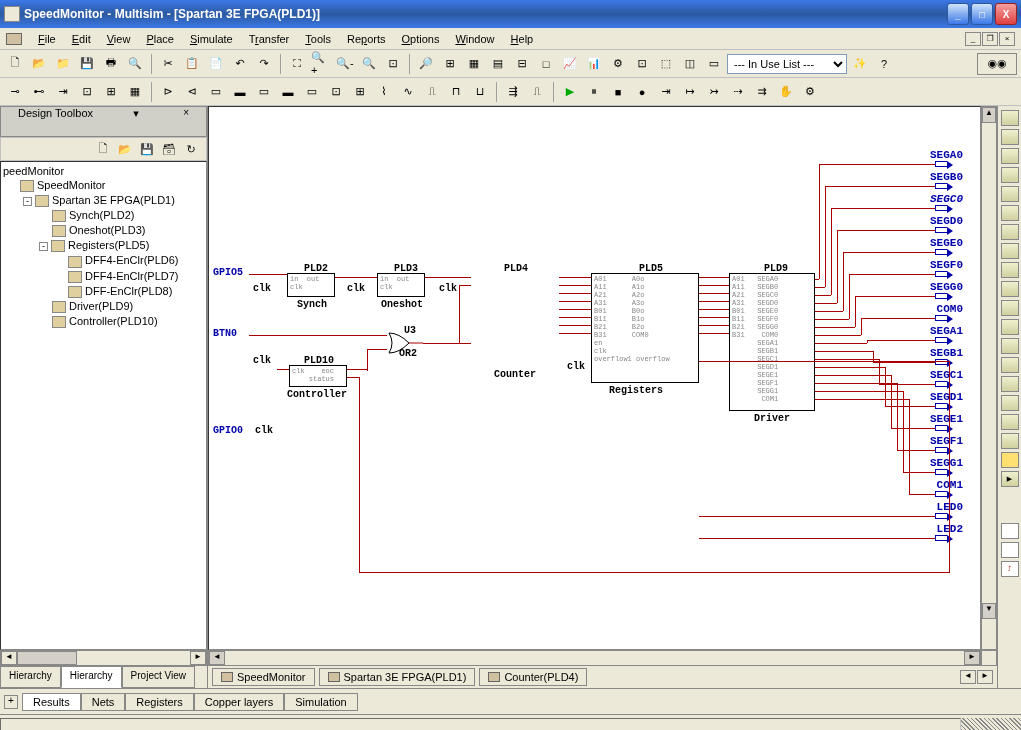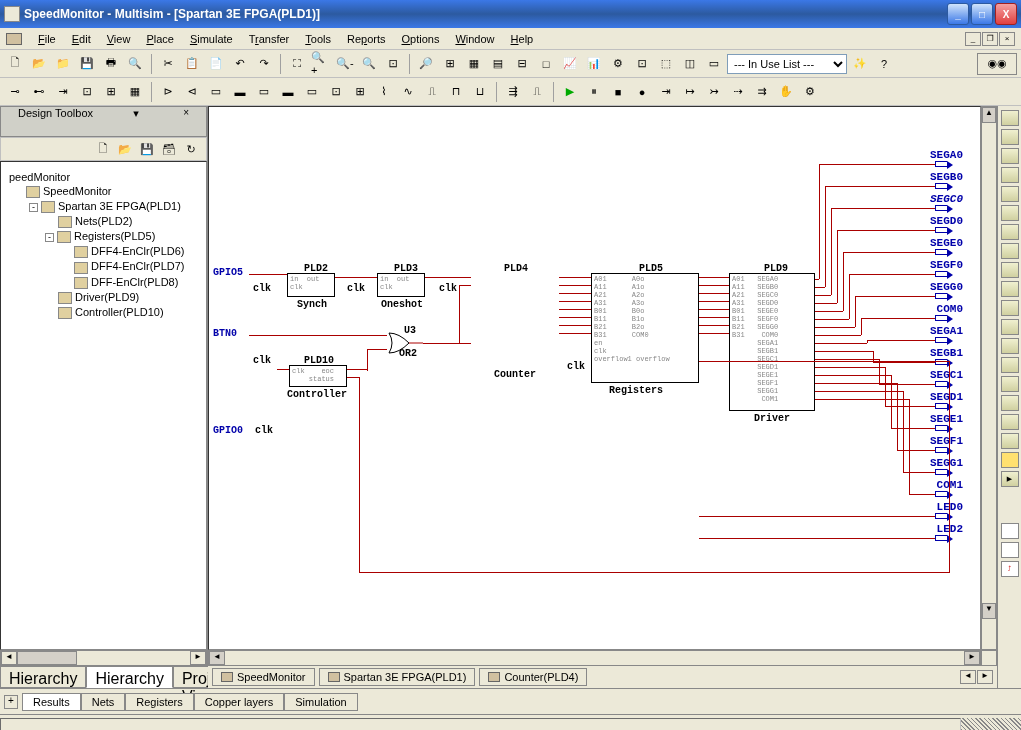--- a/index.html
+++ b/index.html
@@ -19,29 +19,29 @@
 .toolbar { height: 28px; background: #ece9d8; border-bottom: 1px solid #c0c0c0; display: flex; align-items: center; padding: 2px 4px; gap: 2px; }
 .tbtn { width: 22px; height: 22px; border: 1px solid transparent; display: flex; align-items: center; justify-content: center; font-size: 11px; cursor: pointer; }
 .tsep { width: 1px; height: 20px; background: #a0a0a0; margin: 0 3px; }
 .combo { height: 20px; border: 1px solid #7f9db9; background: #fff; font-size: 11px; padding: 0 2px; min-width: 120px; }
 .main { display: flex; height: 582px; }
 .sidebar { width: 208px; background: #ece9d8; border-right: 1px solid #888; display: flex; flex-direction: column; }
 .side-header { height: 31px; background: #d0d0c8; border: 1px solid #888; display: flex; padding: 0 17px; font-size: 11px; }
 .side-header .x { margin-left: auto; font-size: 10px; cursor: pointer; }
 .side-toolbar { height: 24px; display: flex; align-items: center; justify-content: flex-end; gap: 4px; padding: 0 6px; border: 1px solid #c0c0c0; }
 .side-tb { width: 18px; height: 18px; border: 1px solid transparent; display: flex; align-items: center; justify-content: center; font-size: 11px; }
-.tree { flex: 1; background: #fff; border: 1px inset #888; overflow: auto; padding: 8px; }
+.tree { flex: 1; background: #fff; border: 1px inset #888; overflow: auto; padding: 2px; }
 .tree-node { white-space: nowrap; padding: 1px 0; font-size: 11px; }
 .tree-node .ind { display: inline-block; }
 .tree-node .exp { display: inline-block; width: 9px; height: 9px; border: 1px solid #888; text-align: center; line-height: 7px; font-size: 9px; margin-right: 3px; cursor: pointer; }
 .tree-node .ticon { display: inline-block; width: 14px; height: 12px; background: #e0d0a0; border: 1px solid #888; margin-right: 3px; vertical-align: middle; }
 .side-scroll { height: 16px; background: #ece9d8; border: 1px solid #888; display: flex; }
 .side-scroll .thumb { width: 60px; background: #d4d0c8; border: 1px solid #888; }
 .side-tabs { height: 22px; display: flex; background: #ece9d8; }
-.side-tab { padding: 3px 8px; border: 1px solid #888; background: #ece9d8; font-size: 16px; cursor: pointer; }
+.side-tab { padding: 3px 8px; border: 1px solid #888; background: #ece9d8; font-size: 10px; cursor: pointer; }
 .side-tab.active { background: #fff; border-bottom: 1px solid #fff; }
 .canvas-area { flex: 1; display: flex; flex-direction: column; background: #ece9d8; }
 .canvas-wrap { flex: 1; display: flex; }
 .canvas { flex: 1; background: #fff; border: 1px inset #888; position: relative; overflow: hidden; }
 .vscroll { width: 16px; background: #ece9d8; border: 1px solid #888; }
 .vscroll .up, .vscroll .dn { height: 16px; background: #d4d0c8; border: 1px solid #888; font-size: 8px; text-align: center; }
 .hscroll { height: 16px; background: #ece9d8; border: 1px solid #888; display: flex; }
 .hscroll .lf, .hscroll .rt { width: 16px; background: #d4d0c8; border: 1px solid #888; font-size: 8px; text-align: center; }
 .hscroll .track { flex: 1; }
 .doc-tabs { height: 22px; display: flex; align-items: center; padding: 0 4px; background: #ece9d8; gap: 4px; }
@@ -195,21 +195,22 @@
       <div class="side-tb">📂</div>
       <div class="side-tb">💾</div>
       <div class="side-tb">🗃</div>
       <div class="side-tb">↻</div>
     </div>
     <div class="tree">
       <div class="tree-node">peedMonitor</div>
       <div id="tree-items">
           <div class="tree-node"><span class="ind" style="width:4px"></span><span style="display:inline-block;width:13px"></span><span class="ticon"></span><span>SpeedMonitor</span></div>
           <div class="tree-node"><span class="ind" style="width:20px"></span><span class="exp">-</span><span class="ticon"></span><span>Spartan 3E FPGA(PLD1)</span></div>
-          <div class="tree-node"><span class="ind" style="width:36px"></span><span style="display:inline-block;width:13px"></span><span class="ticon"></span><span>Nets(PLD2)</span></div>
+          <div class="tree-node"><span class="ind" style="width:36px"></span><span style="display:inline-block;width:13px"></span><span class="ticon"></span><span>Synch(PLD2)</span></div>
+          <div class="tree-node"><span class="ind" style="width:36px"></span><span style="display:inline-block;width:13px"></span><span class="ticon"></span><span>Oneshot(PLD3)</span></div>
           <div class="tree-node"><span class="ind" style="width:36px"></span><span class="exp">-</span><span class="ticon"></span><span>Registers(PLD5)</span></div>
           <div class="tree-node"><span class="ind" style="width:52px"></span><span style="display:inline-block;width:13px"></span><span class="ticon"></span><span>DFF4-EnClr(PLD6)</span></div>
           <div class="tree-node"><span class="ind" style="width:52px"></span><span style="display:inline-block;width:13px"></span><span class="ticon"></span><span>DFF4-EnClr(PLD7)</span></div>
           <div class="tree-node"><span class="ind" style="width:52px"></span><span style="display:inline-block;width:13px"></span><span class="ticon"></span><span>DFF-EnClr(PLD8)</span></div>
           <div class="tree-node"><span class="ind" style="width:36px"></span><span style="display:inline-block;width:13px"></span><span class="ticon"></span><span>Driver(PLD9)</span></div>
           <div class="tree-node"><span class="ind" style="width:36px"></span><span style="display:inline-block;width:13px"></span><span class="ticon"></span><span>Controller(PLD10)</span></div>
         </div>
     </div>
     <div class="side-scroll">
       <div style="width:16px;border:1px solid #888;text-align:center;font-size:8px">◄</div>

